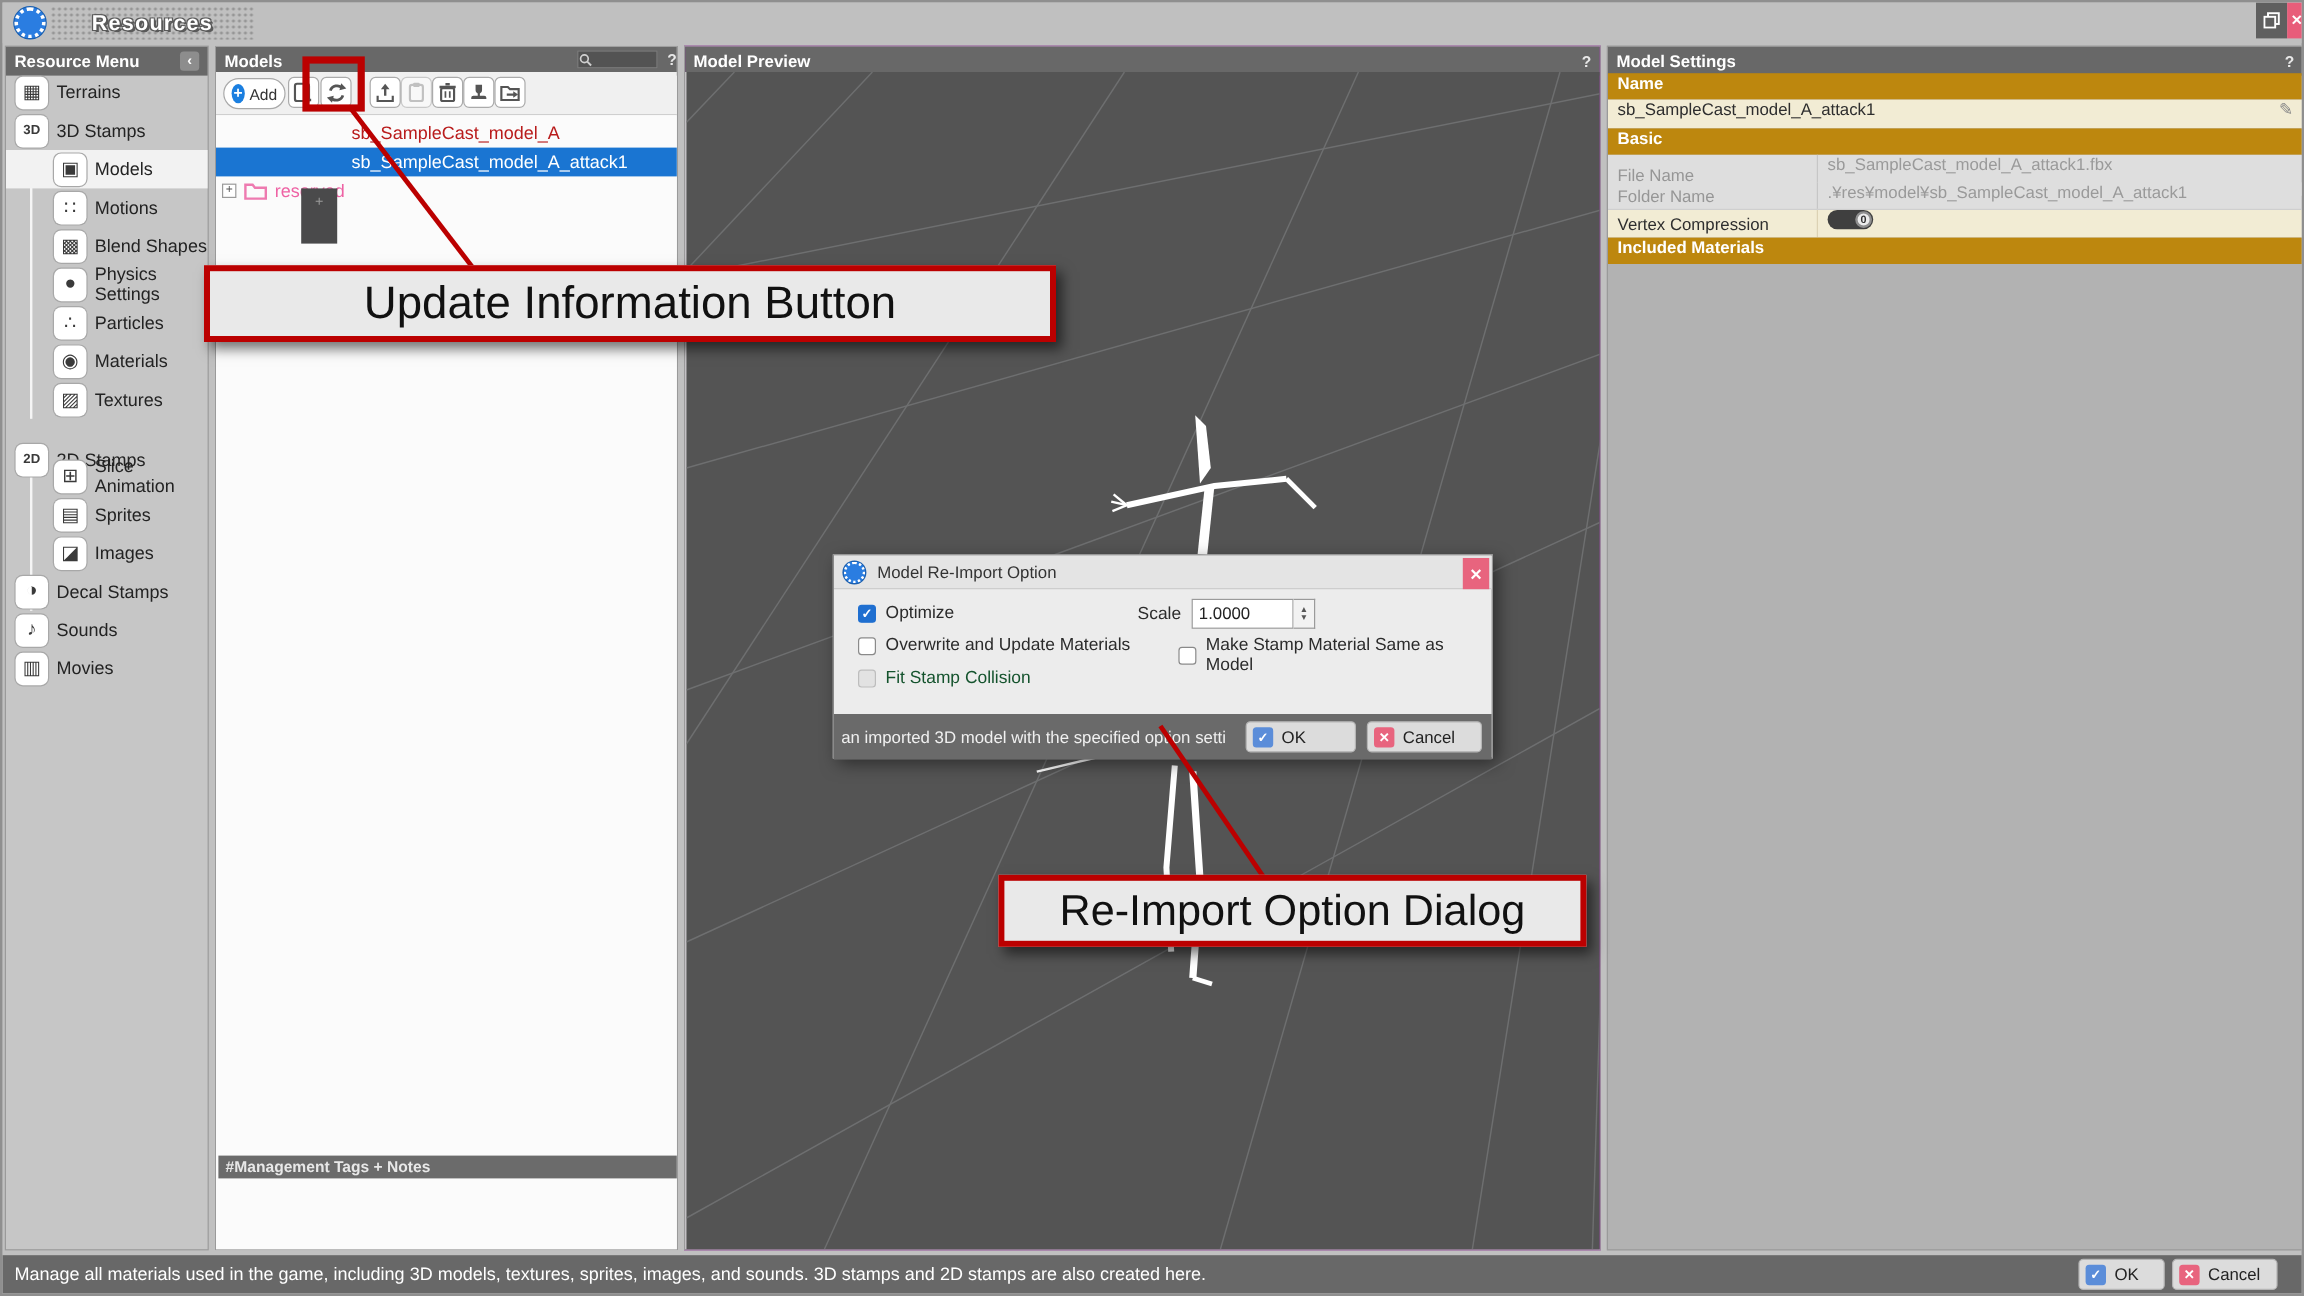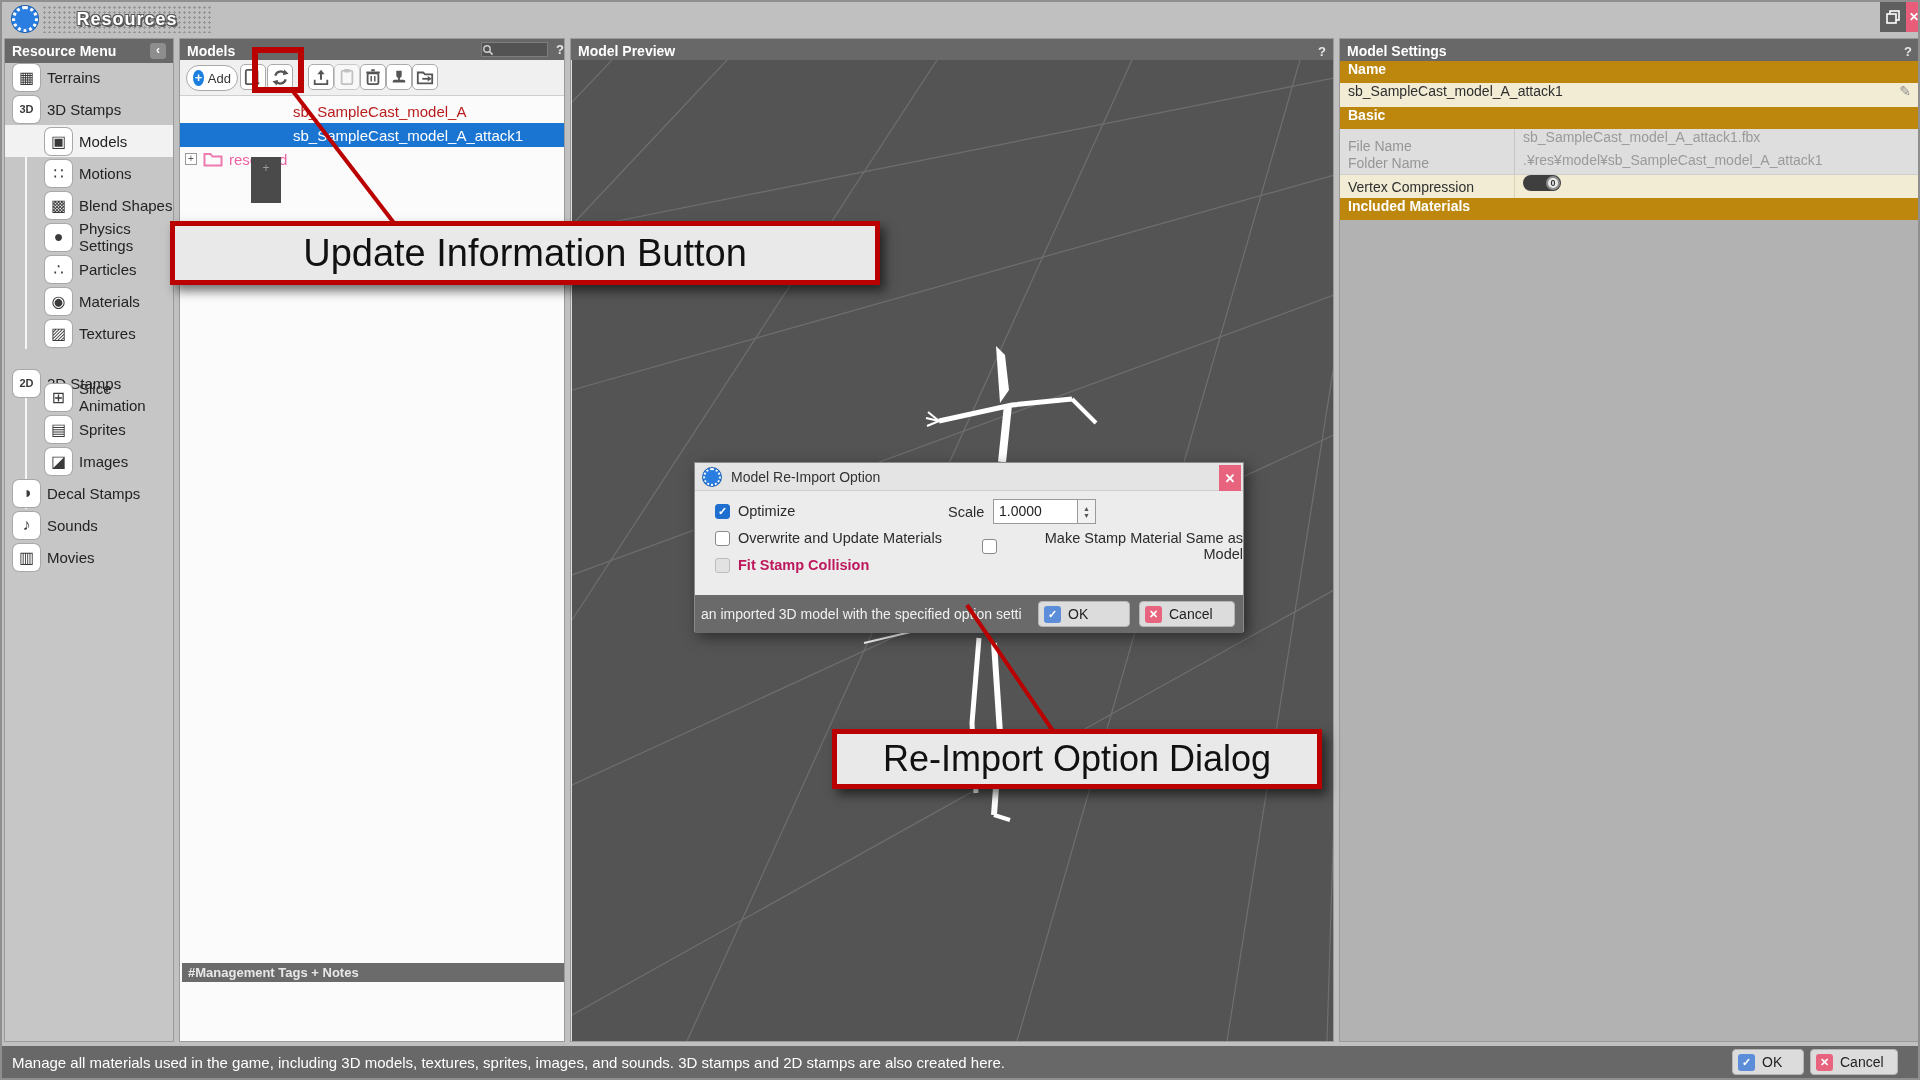--- a/index.html
+++ b/index.html
@@ -93,21 +93,21 @@
                border-bottom:1px solid #cdcdcd; display:flex; align-items:center; padding-left:8px;
                font-size:14px; color:#333; }
   .dlg-icon { width:18px; height:18px; border-radius:50%; background:#2a7de1; border:2px dotted #fff;
               box-shadow:0 0 0 1px #1a5fb0; margin-right:10px; }
   .dlg-close { position:absolute; left:524px; top:2px; width:22px; height:26px; background:#e8647e;
                color:#fff; font-weight:bold; font-size:13px; display:flex; align-items:center; justify-content:center; }
   .cb-row { position:absolute; display:flex; align-items:center; font-size:14.5px; color:#2b2b2b; }
   .cbox { width:15px; height:15px; border:1px solid #8a8a8a; background:#fff; border-radius:3px;
           margin-right:8px; display:flex; align-items:center; justify-content:center; }
   .cbox.on { background:#1f6fd0; border-color:#1f6fd0; color:#fff; font-size:11px; font-weight:bold; }
-  .cb-row.dis { color:#be185d;font-weight:bold; } .cb-row.dis .cbox { background:#e2e2e2; border-color:#bdbdbd; }
+  .cb-row.dis { color:#14532d; } .cb-row.dis .cbox { background:#e2e2e2; border-color:#bdbdbd; }
   .spin { position:absolute; left:298px; top:36px; width:85px; height:25px; background:#fff;
           border:1px solid #9a9a9a; font-size:14px; padding:0 5px; line-height:23px; color:#222; }
   .spin-arrows { position:absolute; left:383px; top:36px; width:18px; height:25px; background:#f2f2f2;
                  border:1px solid #9a9a9a; border-left:none; display:flex; flex-direction:column;
                  align-items:center; justify-content:center; font-size:7px; color:#555; }
   .dlg-bottom { position:absolute; left:0; top:132px; width:100%; height:38px; background:#6a6a6a;
                 display:flex; align-items:center; }
   .dlg-status { width:336px; overflow:hidden; white-space:nowrap; color:#f0f0f0; font-size:14px; padding-left:6px; }
   .gbtn { height:26px; background:#dcdcdc; border:1px solid #b5b5b5; border-radius:4px;
           display:flex; align-items:center; padding:0 10px 0 5px; font-size:14px; color:#222; }
@@ -410,21 +410,21 @@
   <div class="spin">1.0000</div>
   <div class="spin-arrows">
     <span>▲</span>
     <span>▼</span>
   </div>
 
   <div class="cb-row" style="left:20px; top:67px;">
     <span class="cbox"></span>
     <span>Overwrite and Update Materials</span>
   </div>
-  <div class="cb-row" style="left:287px; top:67px;text-align:right;">
+  <div class="cb-row" style="left:287px; top:67px;">
     <span class="cbox"></span>
     <span>Make Stamp Material Same as Model</span>
   </div>
   <div class="cb-row dis" style="left:20px; top:94px;">
     <span class="cbox"></span>
     <span>Fit Stamp Collision</span>
   </div>
 
   <div class="dlg-bottom">
     <div class="dlg-status">an imported 3D model with the specified option setti</div>

